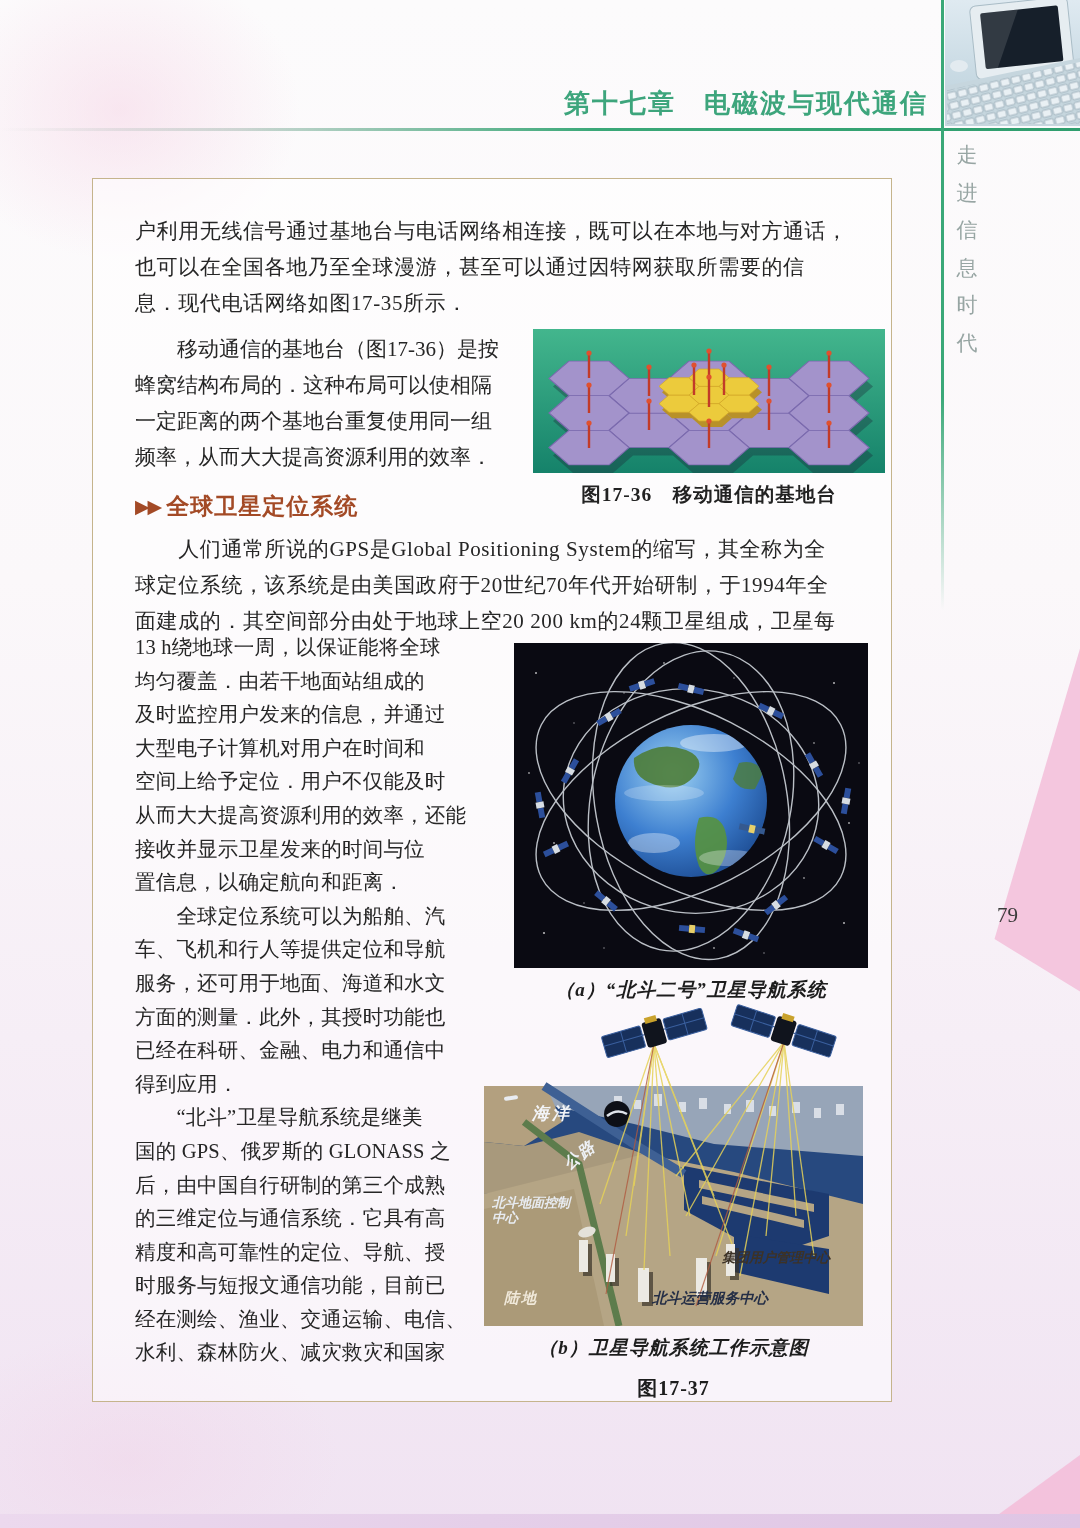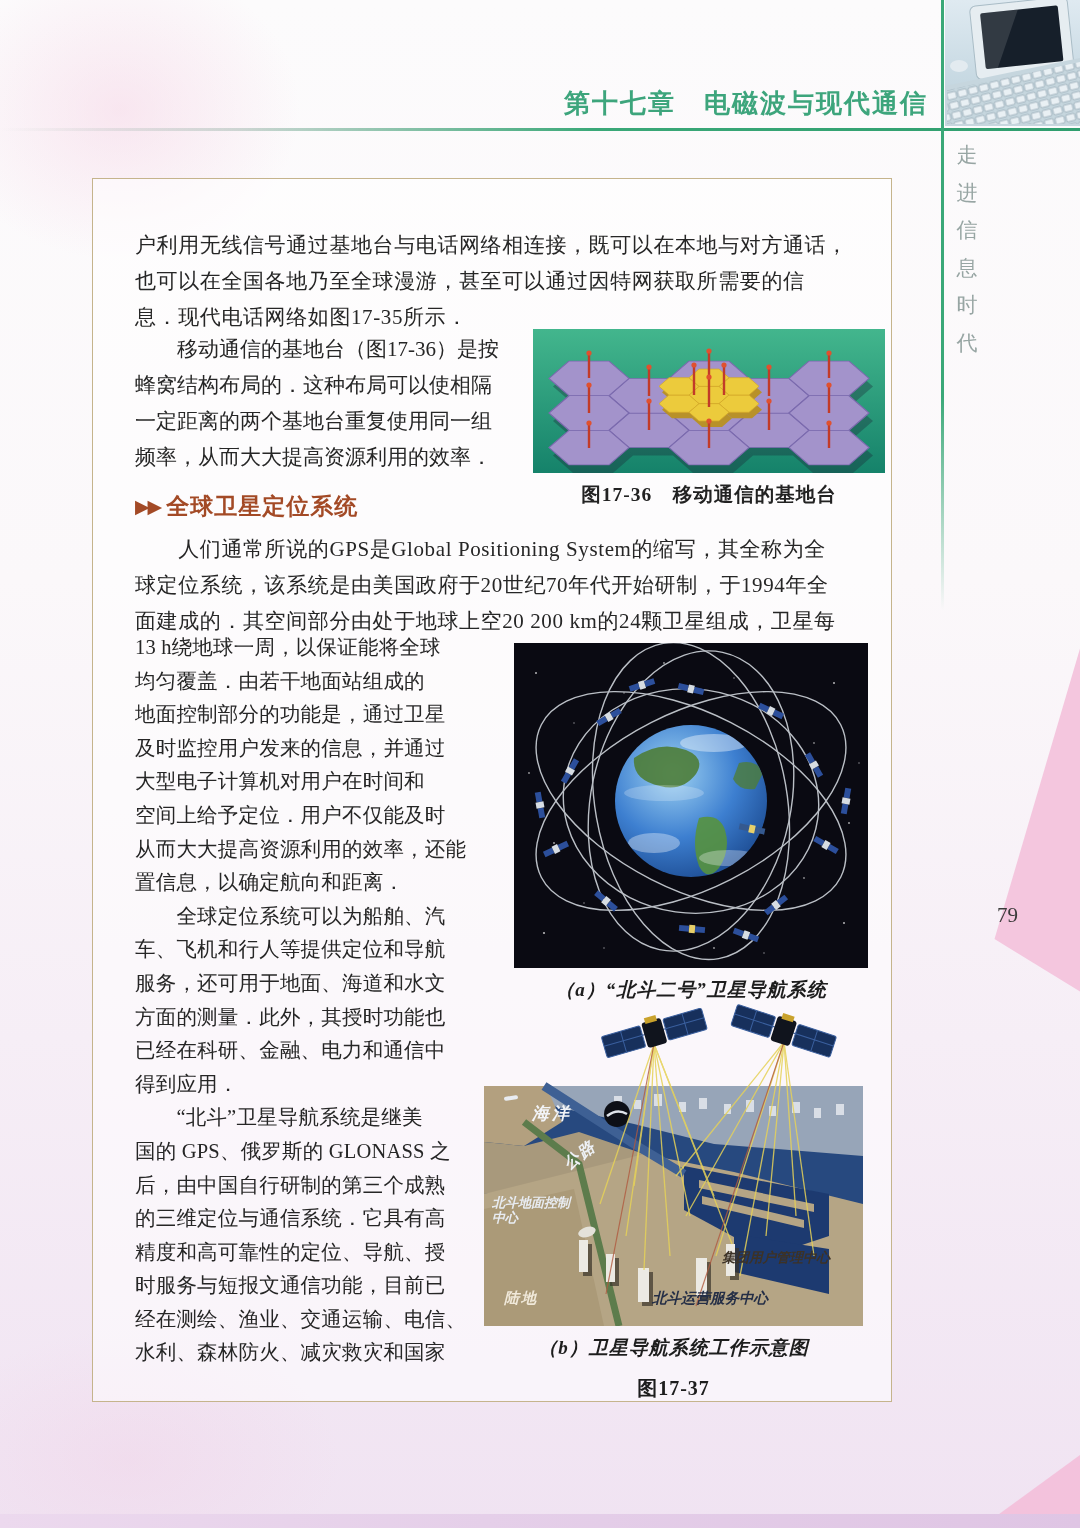--- a/index.html
+++ b/index.html
@@ -29,21 +29,21 @@
   .computer-photo{position:absolute;left:945px;top:0;width:135px;height:126px;}
   .sidebar-char{position:absolute;left:951px;width:32px;text-align:center;
     font-size:21px;color:#97a5a3;letter-spacing:0;}
   .page-number{position:absolute;left:997px;top:903px;font-size:21px;color:#3a3a3a;}
   
   .content-box{position:absolute;left:92px;top:178px;width:800px;height:1224px;
     border:1px solid #c5b48c;background:rgba(255,255,255,.55);box-sizing:border-box;}
   .tblock{position:absolute;color:#262626;}
   .tline{white-space:nowrap;}
   .para-wide{left:42px;font-size:21px;line-height:36px;letter-spacing:.6px;}
-  .para1{top:48px;}
+  .para1{top:34px;}
   .para2{top:152px;font-size:21px;line-height:36px;}
   .para3{top:352px;}
   .para4{top:452px;font-size:20.5px;line-height:33.6px;letter-spacing:.2px;}
   .section-heading{position:absolute;left:42px;top:312px;font-size:23px;font-weight:bold;
     color:#a34a26;letter-spacing:1px;font-family:"Liberation Sans","DejaVu Sans",sans-serif;}
   .section-heading .marker{font-size:19px;vertical-align:1px;letter-spacing:-2px;margin-right:6px;}
   
   .fig36{position:absolute;left:440px;top:150px;width:352px;}
   .fig36 svg{display:block;}
   .fig-caption{font-size:19.5px;font-weight:600;color:#222;text-align:center;margin-top:8px;letter-spacing:1px;}
@@ -236,25 +236,25 @@
 
     <div class="tline">　　人们通常所说的GPS是Global  Positioning  System的缩写，其全称为全</div>
         <div class="tline">球定位系统，该系统是由美国政府于20世纪70年代开始研制，于1994年全</div>
         <div class="tline">面建成的．其空间部分由处于地球上空20 200 km的24颗卫星组成，卫星每</div>
       </div>
 
     <div class="tblock para-wide para4">
 
     <div class="tline">13 h绕地球一周，以保证能将全球</div>
         <div class="tline">均匀覆盖．由若干地面站组成的</div>
-        <div class="tline">地面控制部分的功能是，通过卫星</div>
         <div class="tline">及时监控用户发来的信息，并通过</div>
         <div class="tline">大型电子计算机对用户在时间和</div>
         <div class="tline">空间上给予定位．用户不仅能及时</div>
         <div class="tline">从而大大提高资源利用的效率，还能</div>
+        <div class="tline">接收并显示卫星发来的时间与位</div>
         <div class="tline">置信息，以确定航向和距离．</div>
         <div class="tline">　　全球定位系统可以为船舶、汽</div>
         <div class="tline">车、飞机和行人等提供定位和导航</div>
         <div class="tline">服务，还可用于地面、海道和水文</div>
         <div class="tline">方面的测量．此外，其授时功能也</div>
         <div class="tline">已经在科研、金融、电力和通信中</div>
         <div class="tline">得到应用．</div>
         <div class="tline">　　“北斗”卫星导航系统是继美</div>
         <div class="tline">国的 GPS、俄罗斯的 GLONASS 之</div>
         <div class="tline">后，由中国自行研制的第三个成熟</div>

